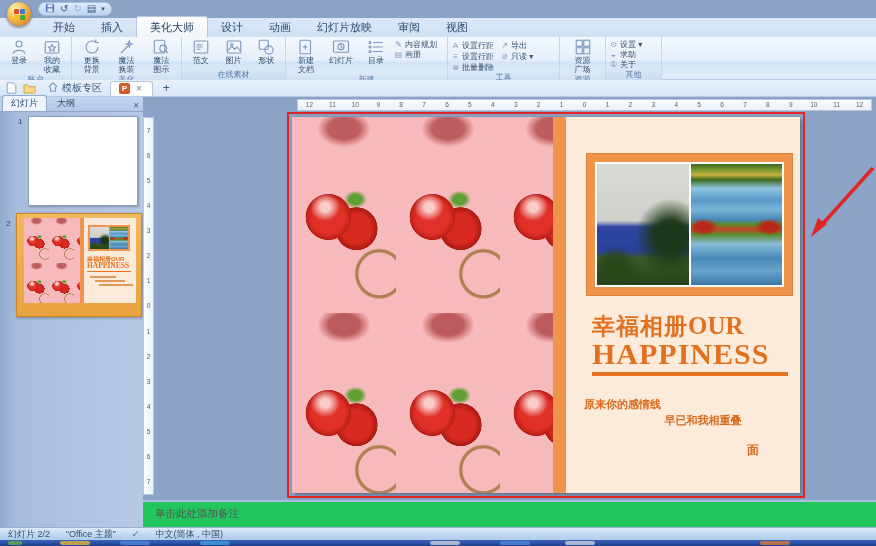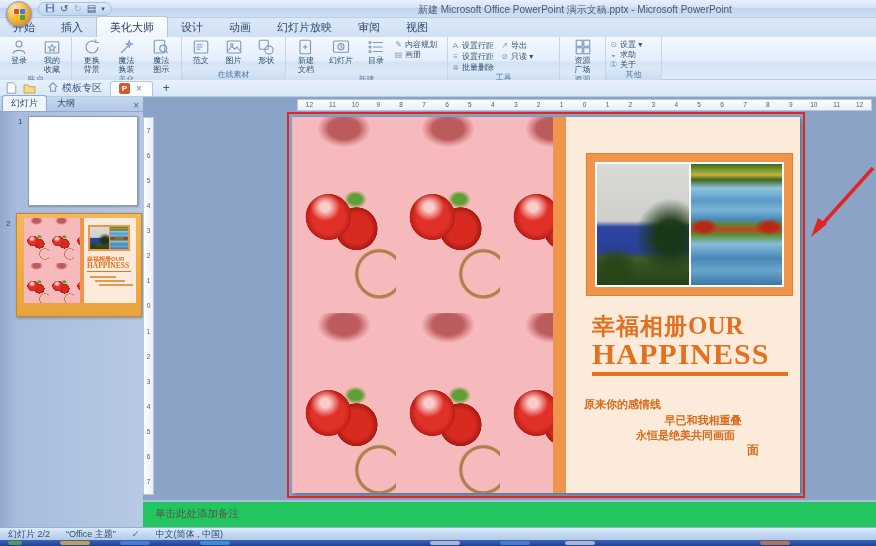--- a/index.html
+++ b/index.html
@@ -19,21 +19,21 @@
     grid-template-columns:5px 5px;grid-template-rows:5px 5px;gap:1px;}
   .office-btn .dots i{border-radius:1px;}
   .qat{position:absolute;left:38px;top:2px;height:14px;display:flex;align-items:center;gap:5px;
     padding:0 6px;background:linear-gradient(180deg,#dcebfa,#bed4ee);border:1px solid #a8c0e0;
     border-radius:7px;font-size:10px;color:#3a567c;}
   .qat .q{cursor:default;line-height:12px;}
   .title-text{position:absolute;left:418px;top:3px;font-size:10px;color:#4a5a72;white-space:nowrap;}
 
   
   .tabstrip{position:absolute;left:0;top:18px;width:876px;height:19px;
-    background:linear-gradient(180deg,#dde9f8,#cfe0f3);display:flex;align-items:flex-end;}
+    background:linear-gradient(180deg,#dde9f8,#cfe0f3);display:flex;align-items:flex-end;padding-left:40px;}
   .rtab{padding:3px 13px 2px;font-size:11px;color:#2f4a6e;cursor:default;}
   .rtab.active{background:linear-gradient(180deg,#fdfefe,#f0f5fb);border:1px solid #b4c6de;border-bottom:none;
     border-radius:3px 3px 0 0;color:#1f3b5c;}
 
   
   .ribbon{position:absolute;left:0;top:37px;width:876px;height:43px;
     background:linear-gradient(180deg,#f3f8fd 0%,#e4eefa 55%,#d4e4f5 60%,#e0ecf8 100%);
     border-bottom:1px solid #b9cde8;display:flex;}
   .rgroup{position:relative;height:43px;border-right:1px solid #c5d6ec;
     display:flex;flex-direction:column;}
@@ -157,23 +157,20 @@
   .mini-title .b{font-size:7.5px;font-family:"Liberation Serif","DejaVu Serif",serif;}
   .mini-under{width:44px;height:1px;background:#e8731e;margin-top:1px;}
   .mini-poem{position:absolute;left:66px;top:58px;width:40px;}
   .mini-poem i{display:block;height:2px;background:#e09a58;margin-bottom:2px;}
 </style>
 </head>
 <body>
 
 <div id="win">
 
-  <div class="titlebar">
-    <div class="title-text">新建 Microsoft Office PowerPoint 演示文稿.pptx - Microsoft PowerPoint</div>
-  </div>
   <div class="office-btn">
     <div class="dots">
       <i style="background:#e24a2a"></i>
         <i style="background:#3a7ad0"></i>
         <i style="background:#f5c02a"></i>
         <i style="background:#4aa43a"></i>
     </div>
   </div>
   <div class="qat">
     <span class="q"><svg width="10" height="10" viewBox="0 0 12 12">
@@ -524,21 +521,20 @@
       </div>
     </div>
     <div class="slide-title">
       <div><span class="t-cn">幸福相册</span><span class="t-en1">OUR</span></div>
       <div class="t-en2">HAPPINESS</div>
       <div class="t-under"></div>
     </div>
     <div class="poem">
       <div class="p1">原来你的感情线</div>
       <div class="p2">早已和我相重叠</div>
-      <div class="p3">永恒是绝美共同画面</div>
     </div>
     <div class="cornerchar">面</div>
   </div>
 
   <div class="redbox"></div>
   <svg class="arrow-svg" width="73" height="92">
     <line x1="70" y1="10" x2="16" y2="70" stroke="#e02525" stroke-width="3.5"></line>
     <polygon points="8,79 24,66 15,60" fill="#e02525"></polygon>
   </svg>
 

